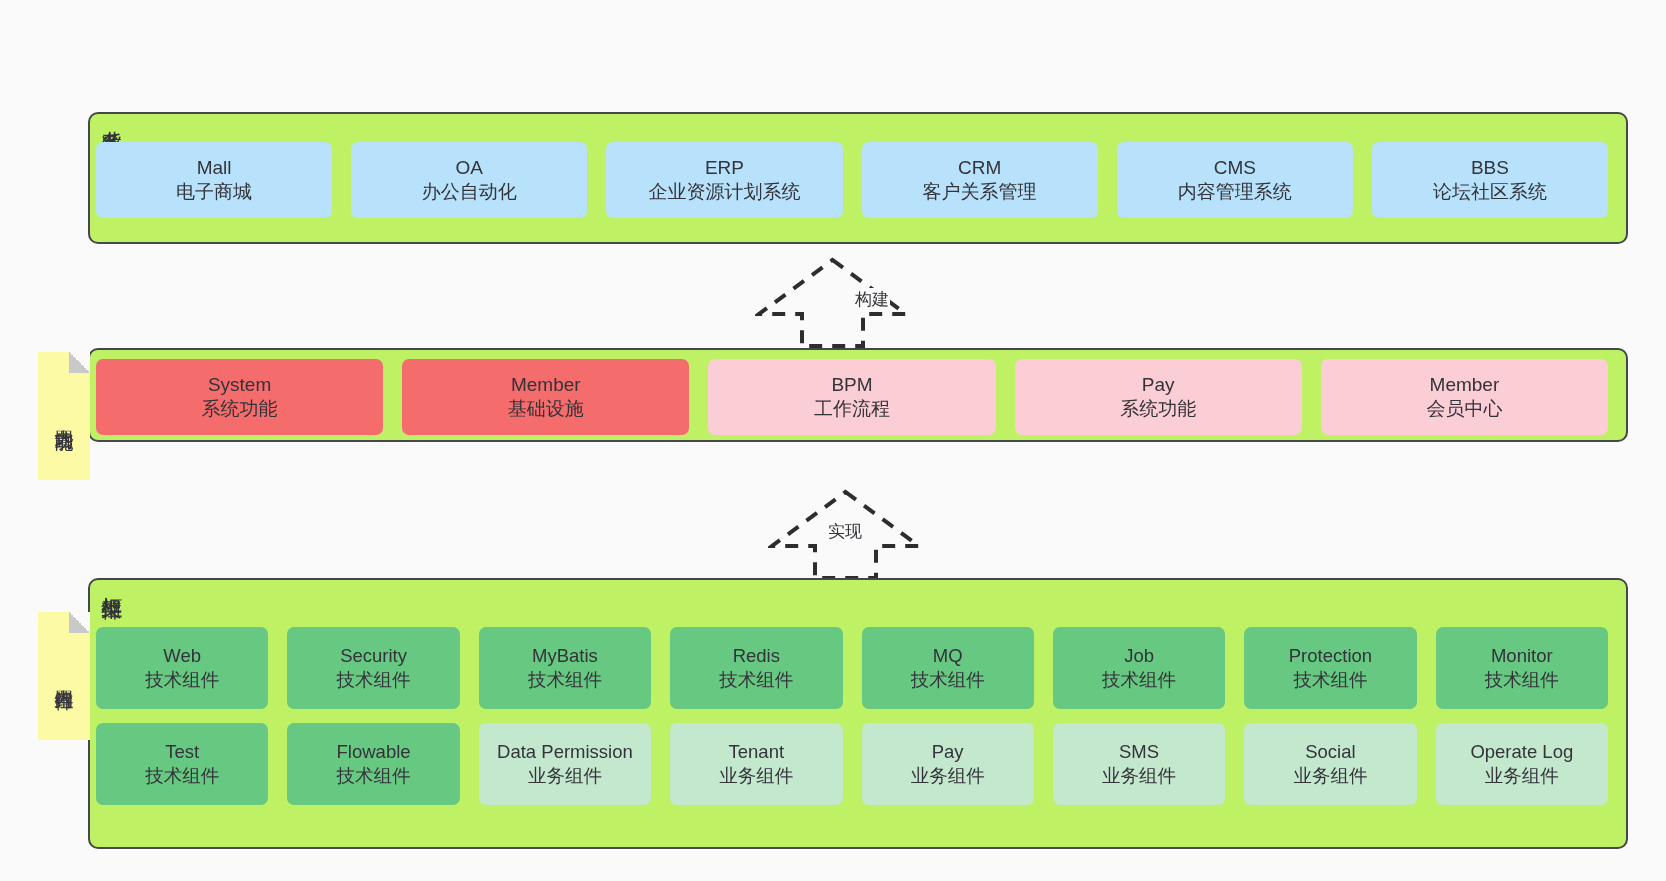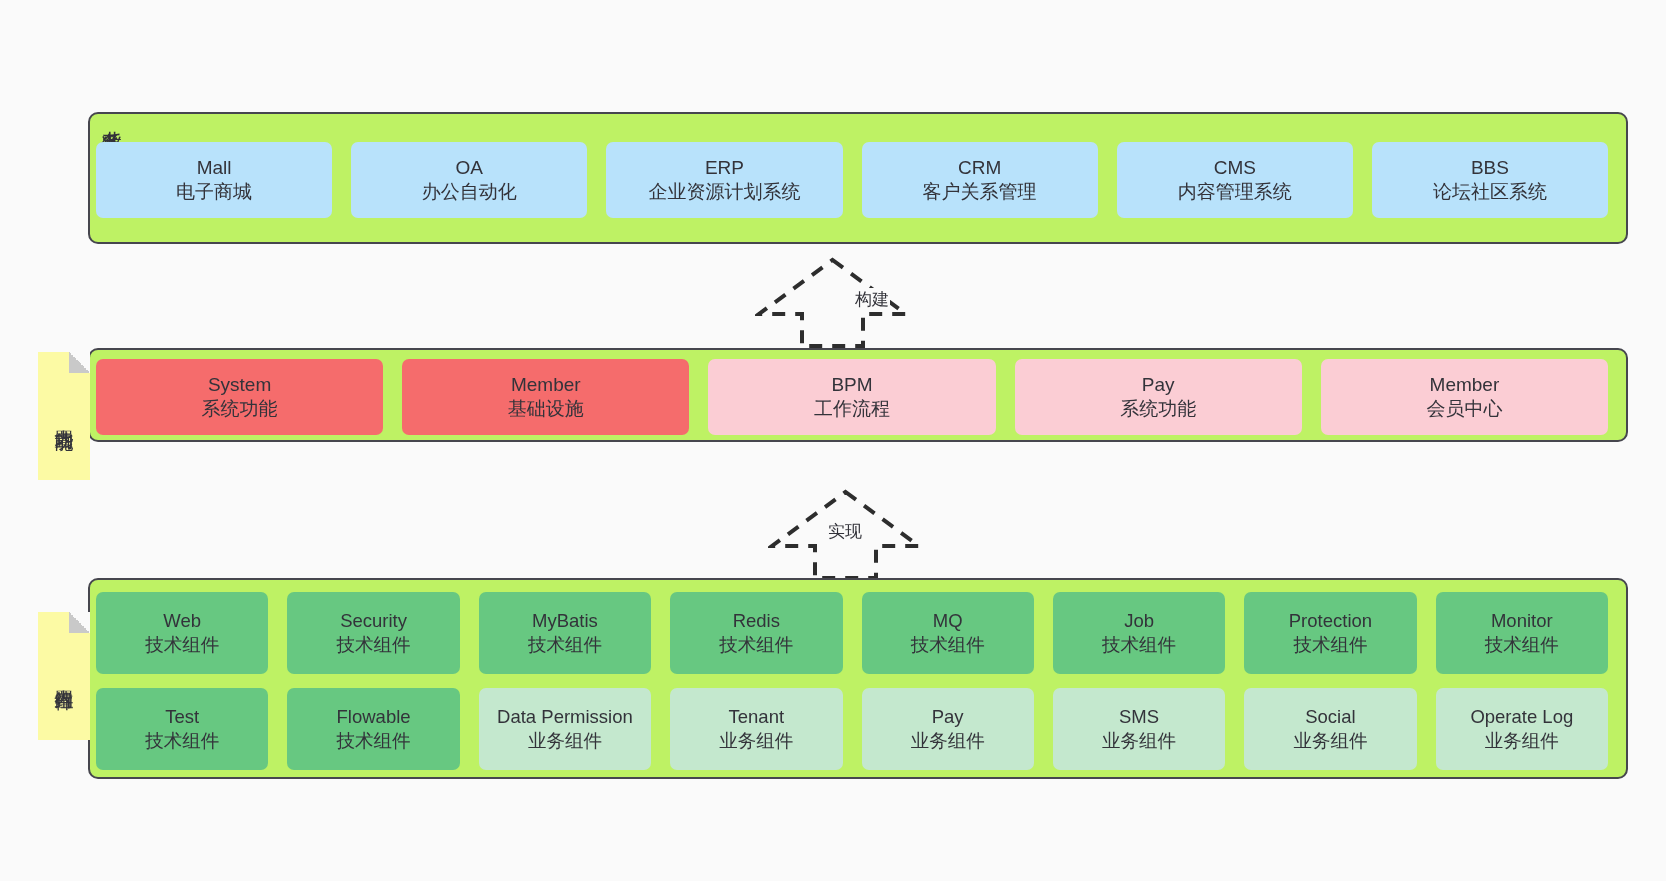--- a/index.html
+++ b/index.html
@@ -79,21 +79,21 @@
   
   #layer-business { left: 88px; top: 112px; width: 1540px; height: 132px; }
   #layer-business .row { height: 76px; }
   #layer-business .cell { background: #b8e2fb; }
 
   
   #layer-modules { left: 88px; top: 348px; width: 1540px; height: 94px; }
   #layer-modules .row { height: 76px; }
 
   
-  #layer-framework { left: 88px; top: 578px; width: 1540px; height: 201px; }
+  #layer-framework { left: 88px; top: 578px; width: 1540px; height: 271px; }
   #layer-framework .row { height: 82px; }
   #layer-framework .layer-body { gap: 14px; padding: 0 18px 0 6px; }
   #layer-framework .cell { font-size: 18.5px; }
 
   
   .sticky {
     position: absolute;
     background: #fcfaa4;
     display: flex;
     align-items: center;

